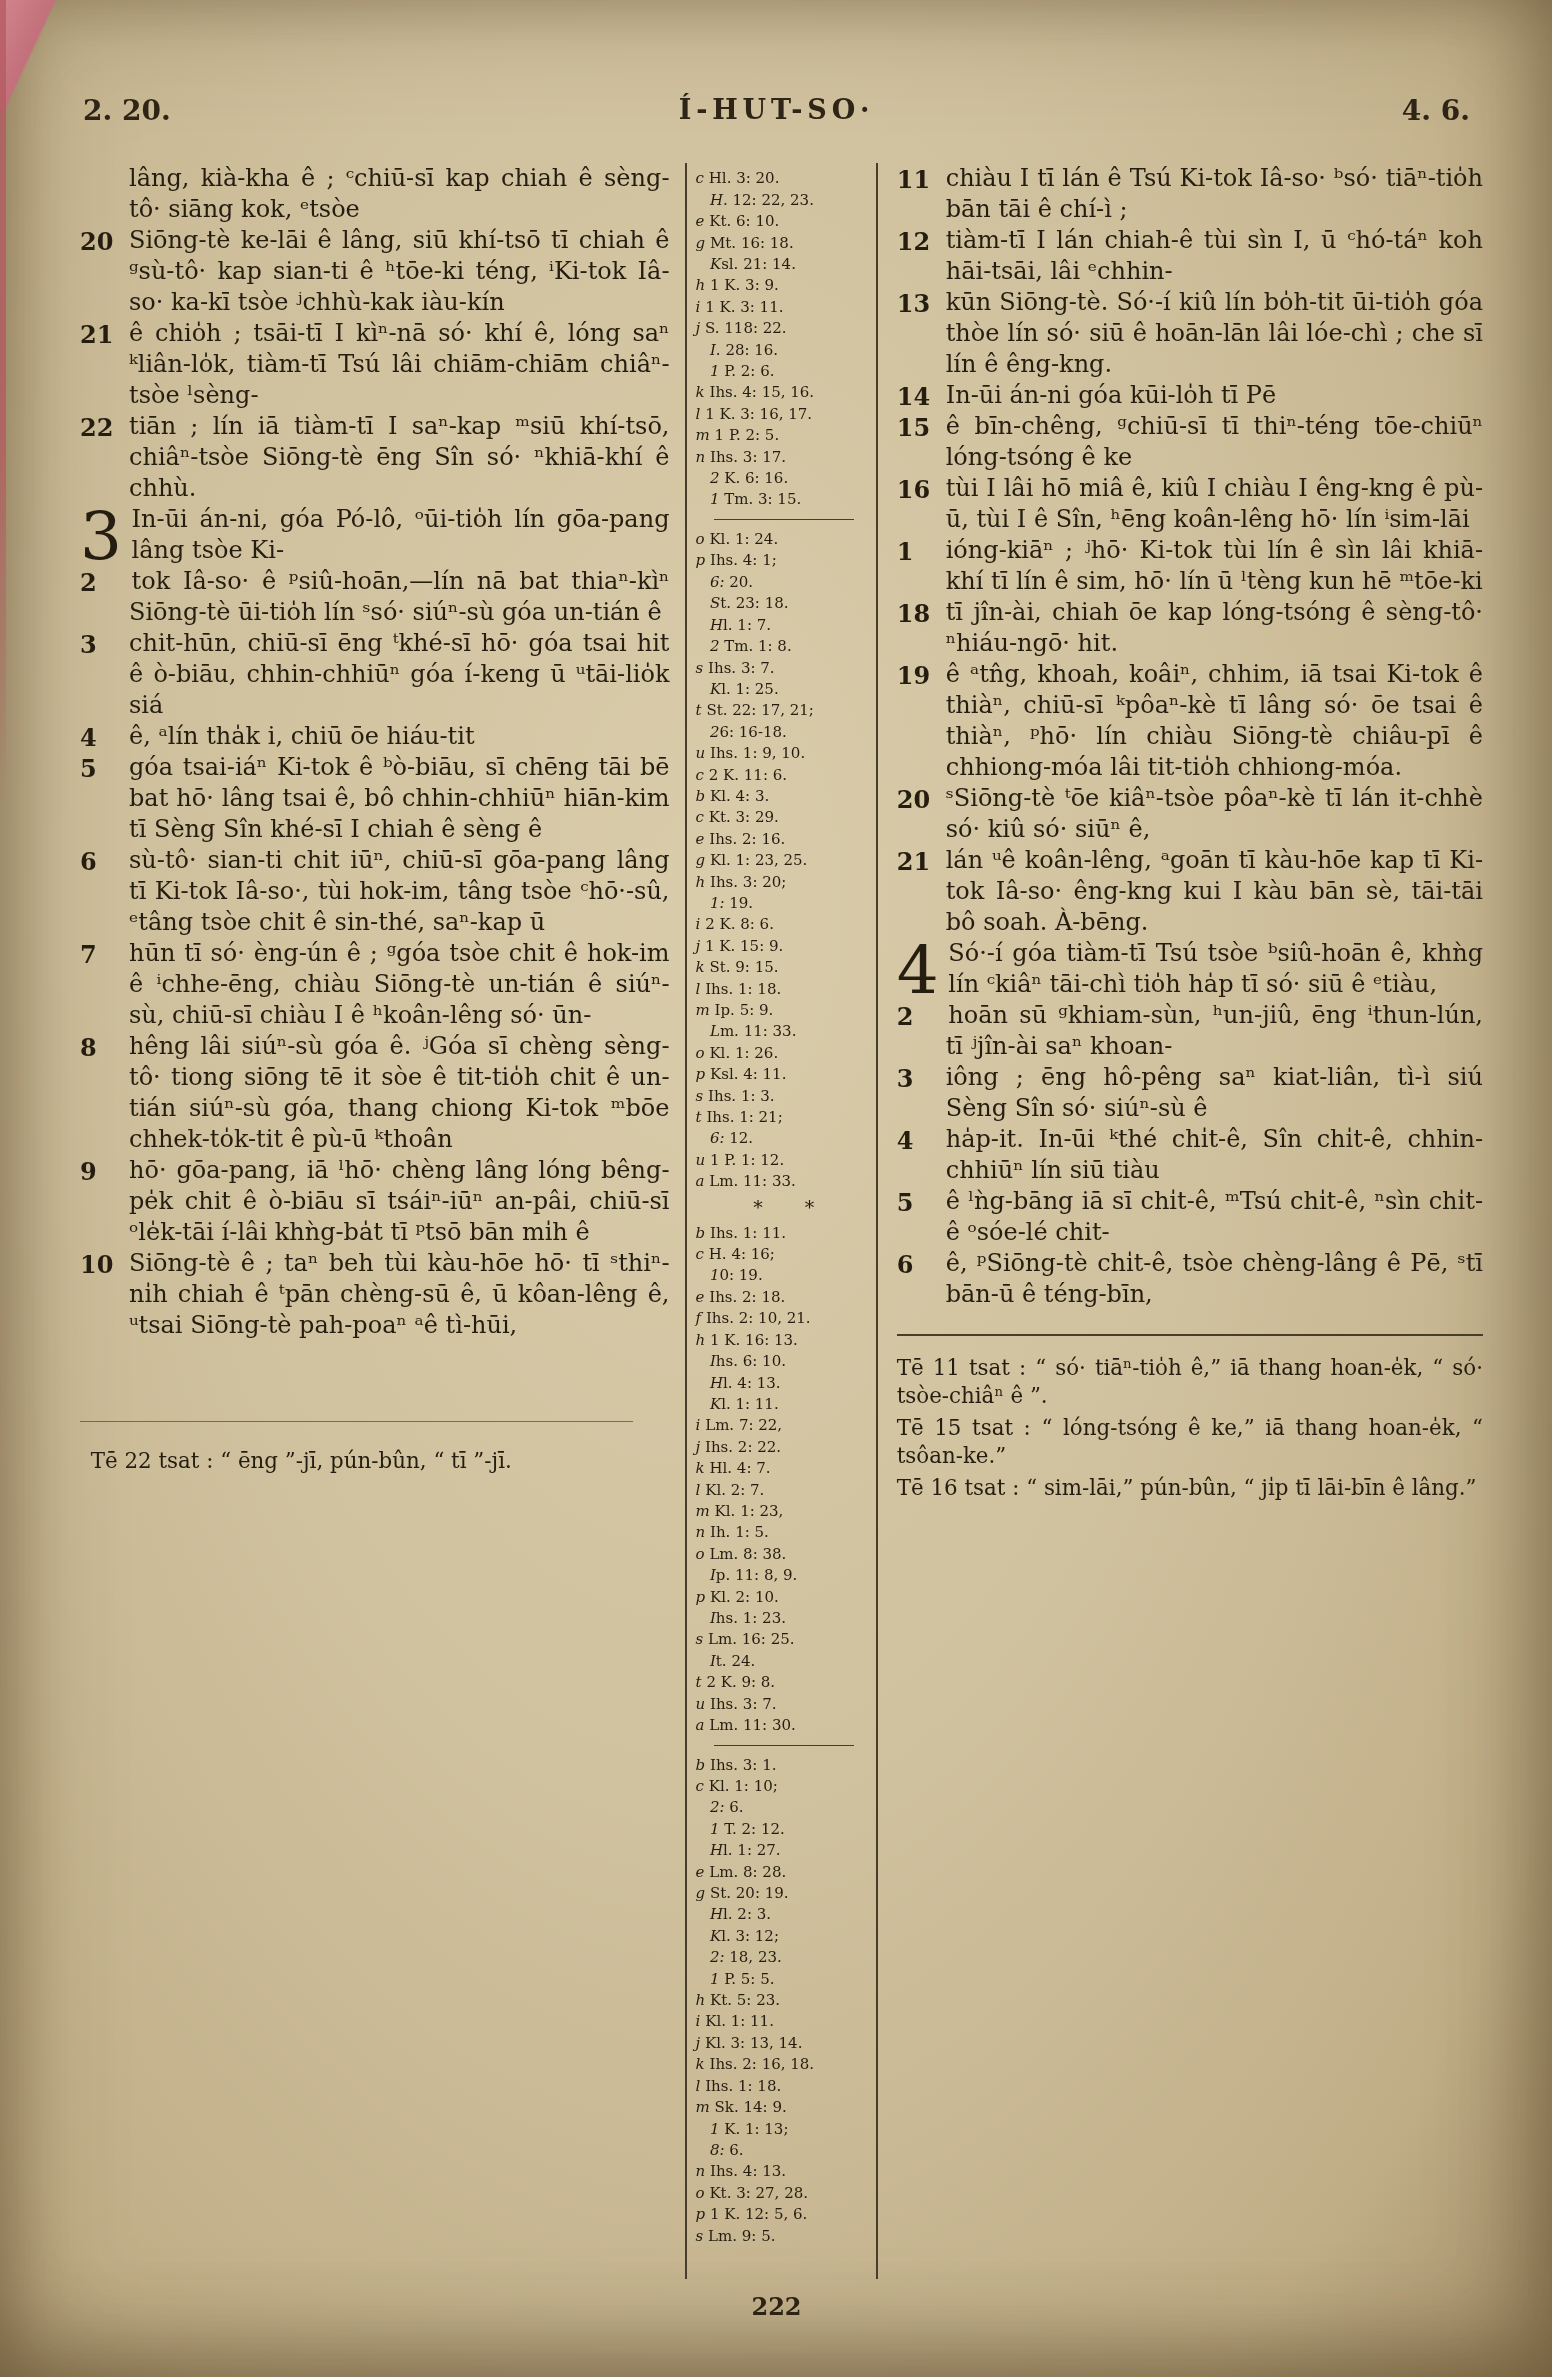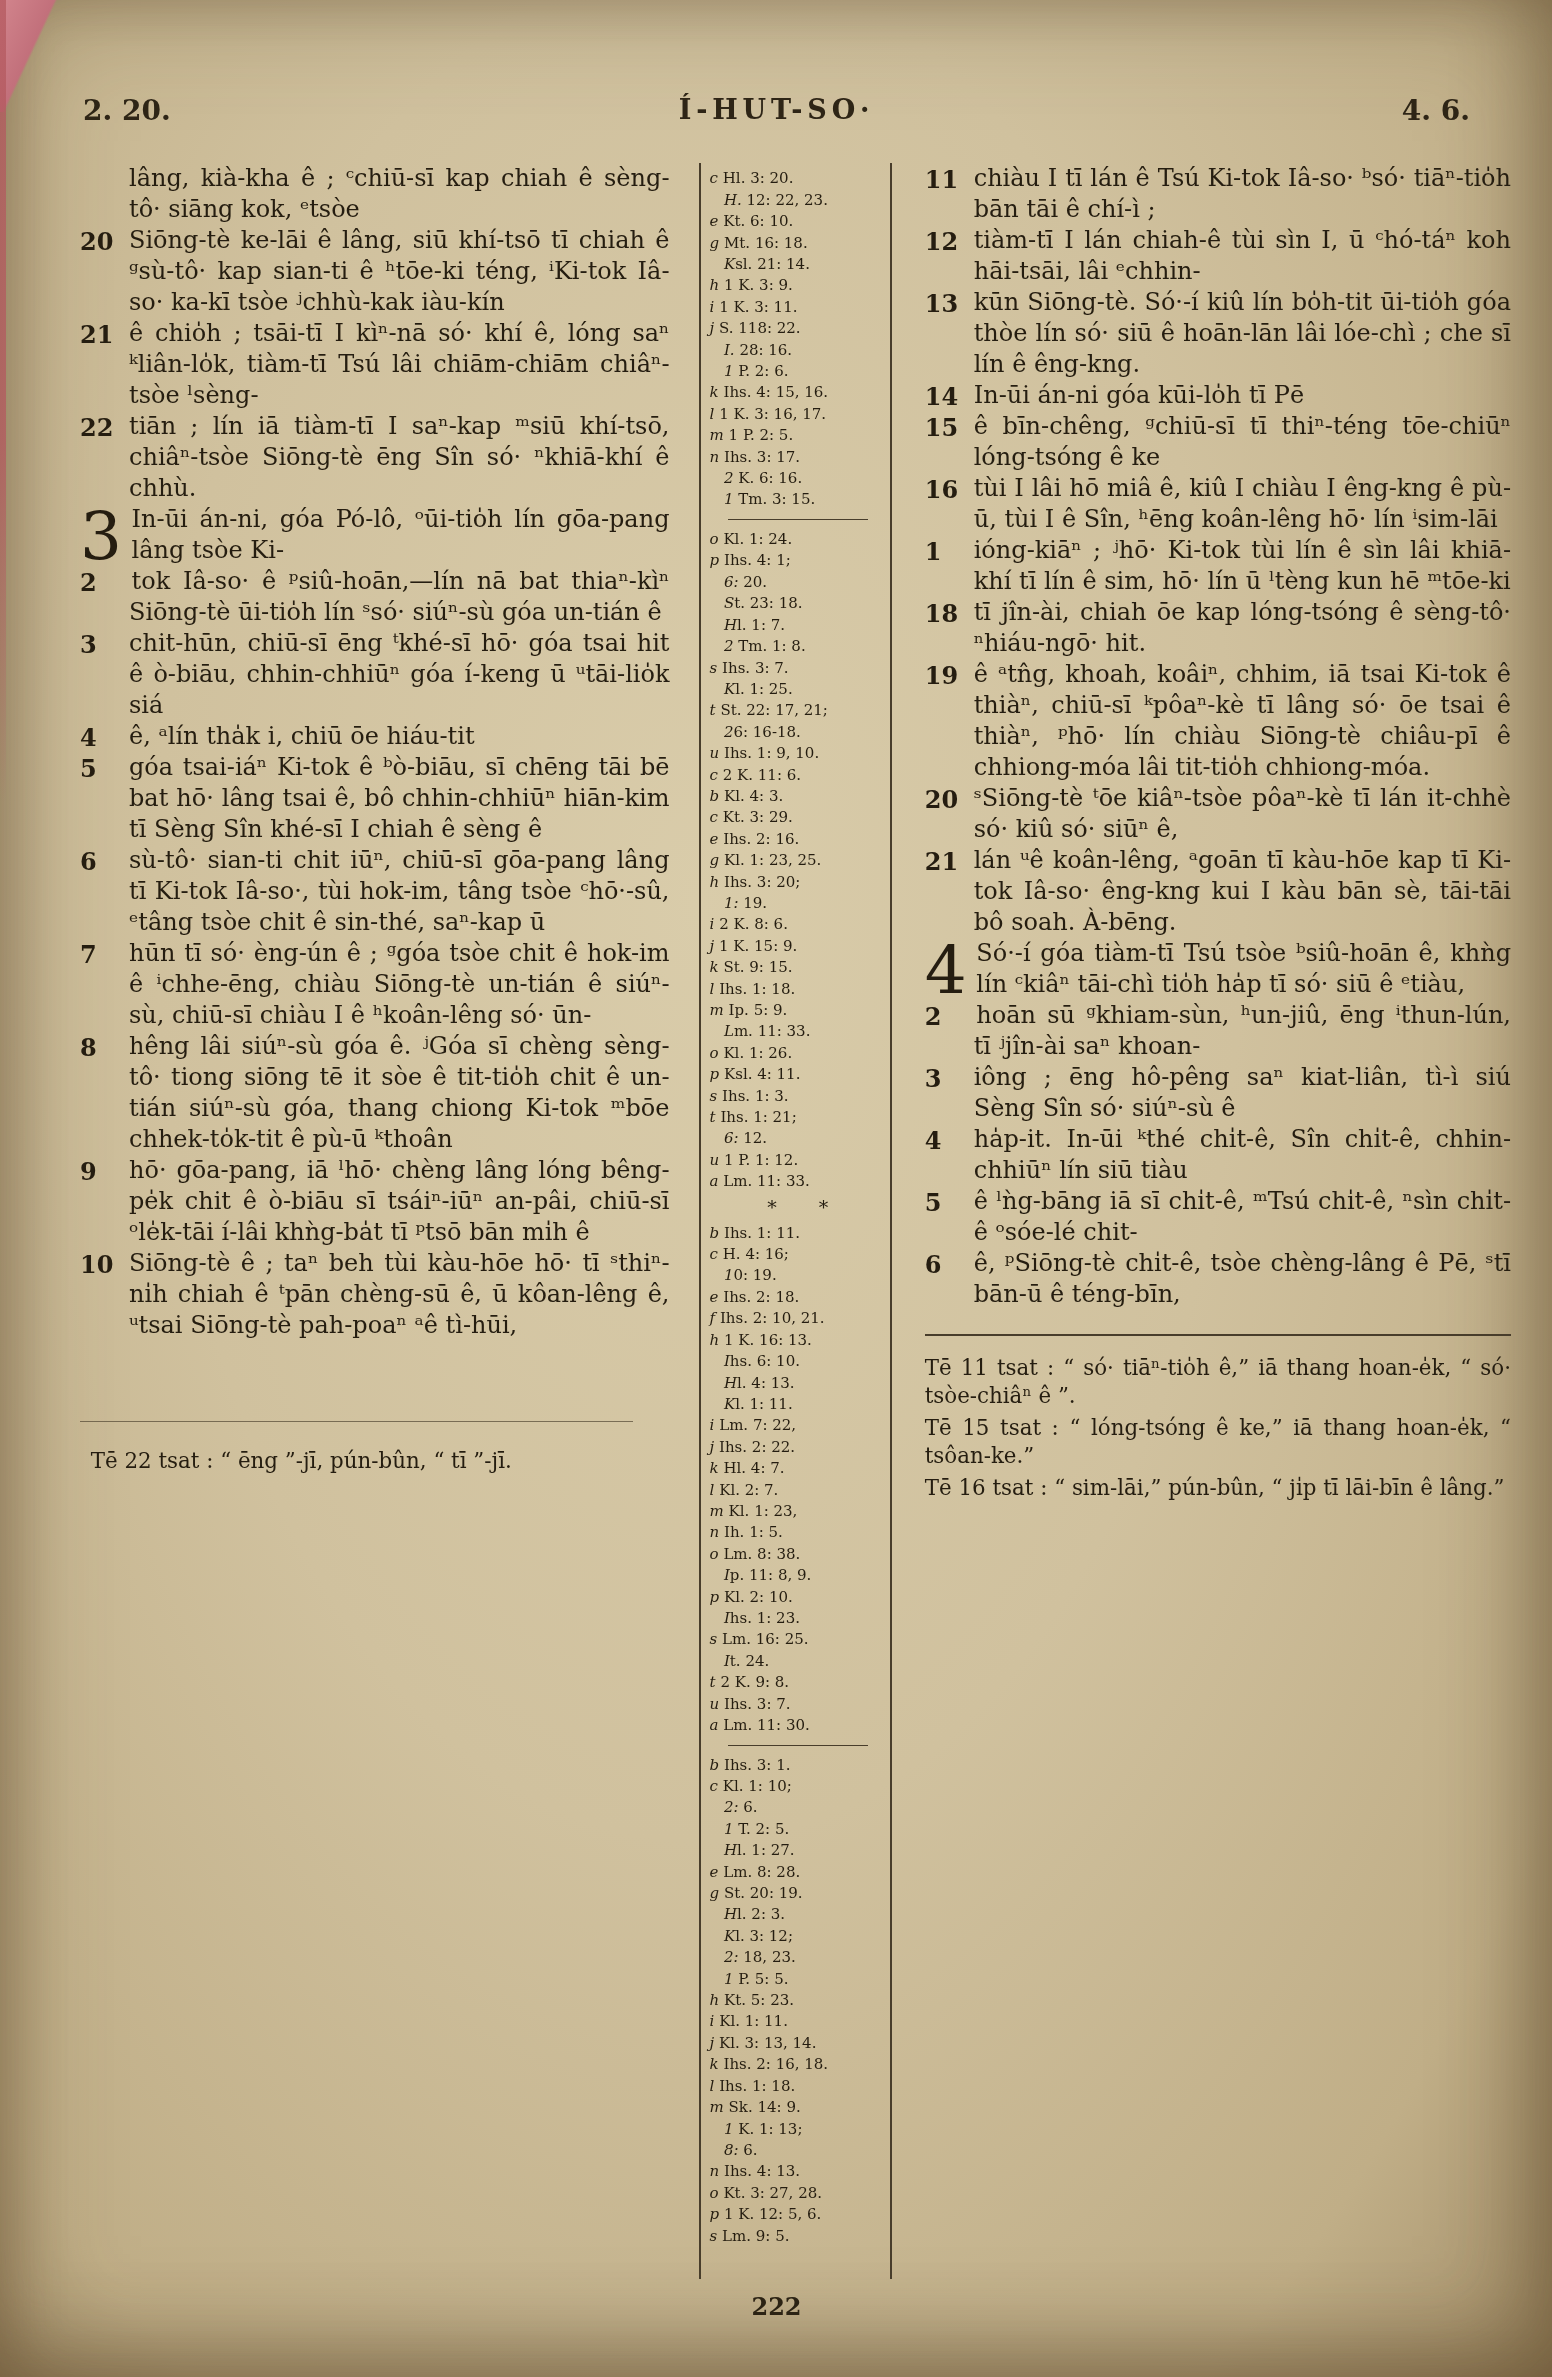--- a/index.html
+++ b/index.html
@@ -22,21 +22,21 @@
     position:absolute;top:0;left:0;width:6.4px;height:803px;
     background:linear-gradient(to bottom,#b4595f 0%,#b4595f 55%,rgba(180,89,95,0) 100%);
     opacity:.75;
   }
   .header{position:absolute;top:94px;left:83px;right:83px;height:37px;font-weight:bold;font-size:28px;color:#2e2516;}
   .header .h-left{position:absolute;left:0;top:0;}
   .header .h-center{position:absolute;left:0;right:0;text-align:center;letter-spacing:4.8px;font-size:27px;}
   .header .h-right{position:absolute;right:0;top:0;}
   .main{
     position:absolute;top:163px;left:80px;width:1397px;
-    display:grid;grid-template-columns:597px 193px 597px;column-gap:22px;
+    display:grid;grid-template-columns:597px 193px 597px;column-gap:8px;
   }
   .col-left{padding-right:7.5px;}
   .col-right{padding-left:10.7px;}
   .col-refs{
     border-left:2.1px solid #483d2b;border-right:2.1px solid #483d2b;
     padding:5.4px 4.3px 32px 8.6px;
     font-size:15px;line-height:21.4px;
   }
   .ref-line{white-space:pre-wrap;}
   .ref-line::first-letter{font-style:italic;}
@@ -172,21 +172,21 @@
         <div class="ref-line">   Ihs. 1: 23.</div>
         <div class="ref-line">s Lm. 16: 25.</div>
         <div class="ref-line">   It. 24.</div>
         <div class="ref-line">t 2 K. 9: 8.</div>
         <div class="ref-line">u Ihs. 3: 7.</div>
         <div class="ref-line">a Lm. 11: 30.</div>
         <div class="ref-rule"></div>
         <div class="ref-line">b Ihs. 3: 1.</div>
         <div class="ref-line">c Kl. 1: 10;</div>
         <div class="ref-line">   2: 6.</div>
-        <div class="ref-line">   1 T. 2: 5.</div>
+        <div class="ref-line">   1 T. 2: 12.</div>
         <div class="ref-line">   Hl. 1: 27.</div>
         <div class="ref-line">e Lm. 8: 28.</div>
         <div class="ref-line">g St. 20: 19.</div>
         <div class="ref-line">   Hl. 2: 3.</div>
         <div class="ref-line">   Kl. 3: 12;</div>
         <div class="ref-line">   2: 18, 23.</div>
         <div class="ref-line">   1 P. 5: 5.</div>
         <div class="ref-line">h Kt. 5: 23.</div>
         <div class="ref-line">i Kl. 1: 11.</div>
         <div class="ref-line">j Kl. 3: 13, 14.</div>

